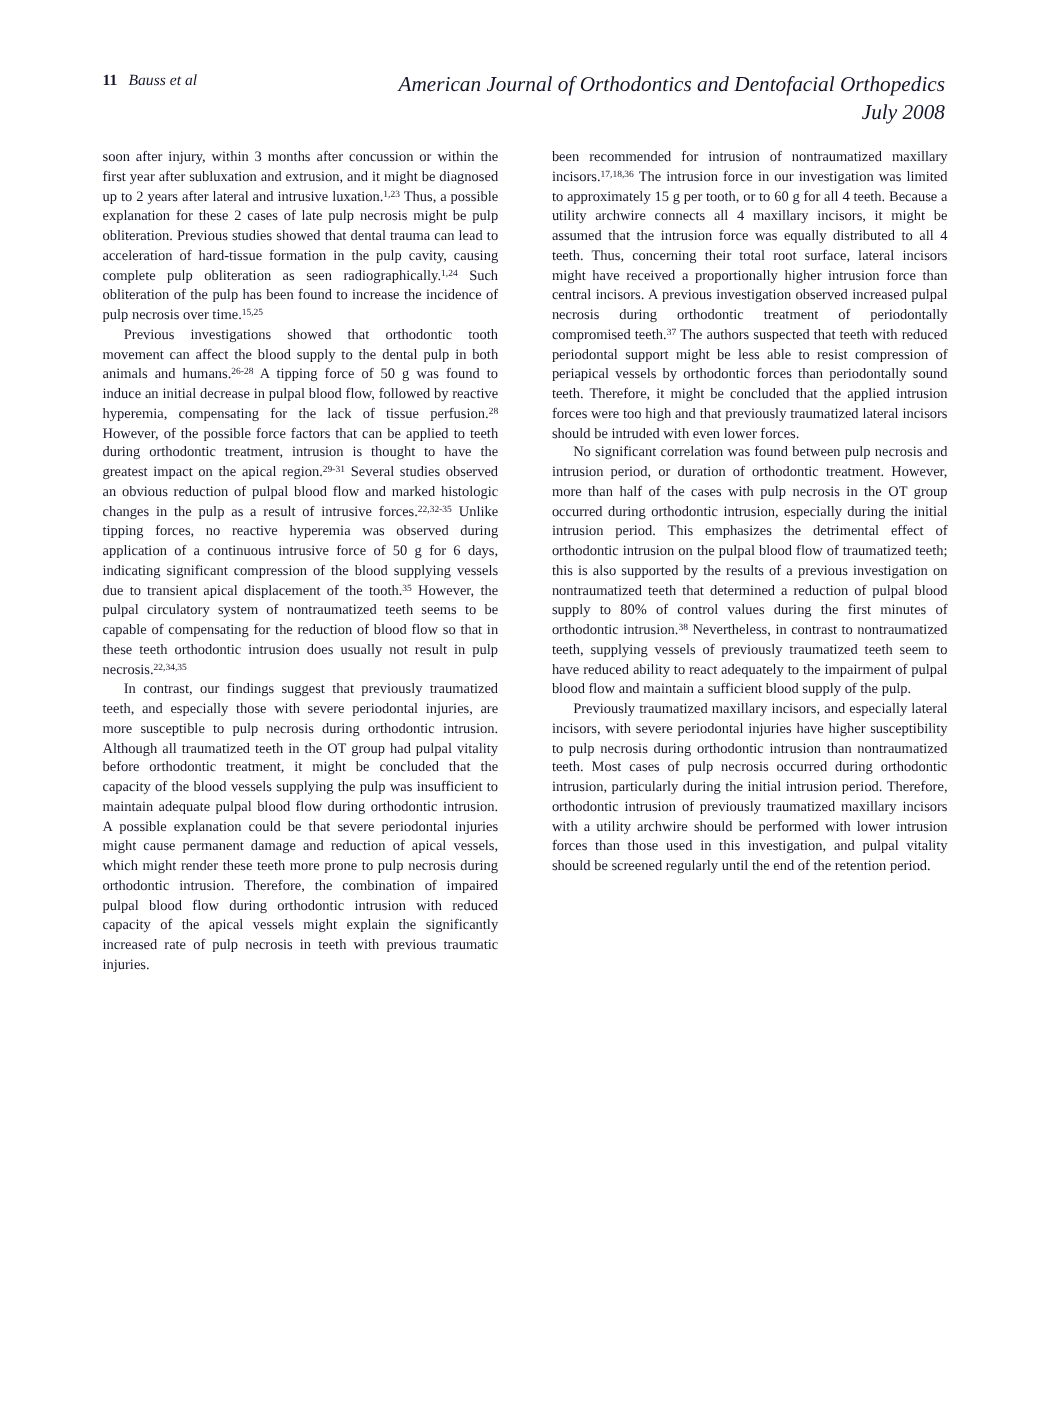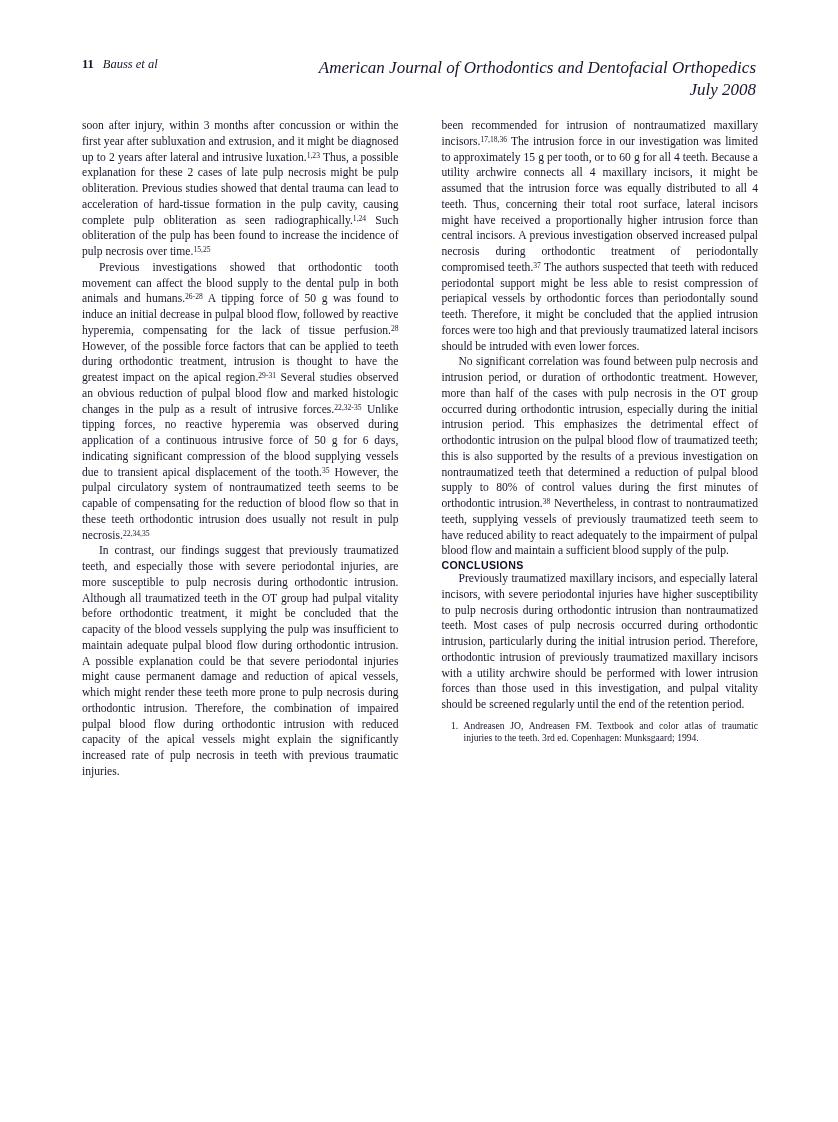--- a/index.html
+++ b/index.html
@@ -132,21 +132,17 @@
 
   <div class="columns">
     <div class="col" id="col-left">
         <p class="body no-indent">soon after injury, within 3 months after concussion or within the first year after subluxation and extrusion, and it might be diagnosed up to 2 years after lateral and intrusive luxation.<sup>1,23</sup> Thus, a possible explanation for these 2 cases of late pulp necrosis might be pulp obliteration. Previous studies showed that dental trauma can lead to acceleration of hard-tissue formation in the pulp cavity, causing complete pulp obliteration as seen radiographically.<sup>1,24</sup> Such obliteration of the pulp has been found to increase the incidence of pulp necrosis over time.<sup>15,25</sup></p>
         <p class="body">Previous investigations showed that orthodontic tooth movement can affect the blood supply to the dental pulp in both animals and humans.<sup>26-28</sup> A tipping force of 50 g was found to induce an initial decrease in pulpal blood flow, followed by reactive hyperemia, compensating for the lack of tissue perfusion.<sup>28</sup> However, of the possible force factors that can be applied to teeth during orthodontic treatment, intrusion is thought to have the greatest impact on the apical region.<sup>29-31</sup> Several studies observed an obvious reduction of pulpal blood flow and marked histologic changes in the pulp as a result of intrusive forces.<sup>22,32-35</sup> Unlike tipping forces, no reactive hyperemia was observed during application of a continuous intrusive force of 50 g for 6 days, indicating significant compression of the blood supplying vessels due to transient apical displacement of the tooth.<sup>35</sup> However, the pulpal circulatory system of nontraumatized teeth seems to be capable of compensating for the reduction of blood flow so that in these teeth orthodontic intrusion does usually not result in pulp necrosis.<sup>22,34,35</sup></p>
         <p class="body">In contrast, our findings suggest that previously traumatized teeth, and especially those with severe periodontal injuries, are more susceptible to pulp necrosis during orthodontic intrusion. Although all traumatized teeth in the OT group had pulpal vitality before orthodontic treatment, it might be concluded that the capacity of the blood vessels supplying the pulp was insufficient to maintain adequate pulpal blood flow during orthodontic intrusion. A possible explanation could be that severe periodontal injuries might cause permanent damage and reduction of apical vessels, which might render these teeth more prone to pulp necrosis during orthodontic intrusion. Therefore, the combination of impaired pulpal blood flow during orthodontic intrusion with reduced capacity of the apical vessels might explain the significantly increased rate of pulp necrosis in teeth with previous traumatic injuries.</p>
       </div>
     <div class="col" id="col-right">
         <p class="body no-indent">been recommended for intrusion of nontraumatized maxillary incisors.<sup>17,18,36</sup> The intrusion force in our investigation was limited to approximately 15 g per tooth, or to 60 g for all 4 teeth. Because a utility archwire connects all 4 maxillary incisors, it might be assumed that the intrusion force was equally distributed to all 4 teeth. Thus, concerning their total root surface, lateral incisors might have received a proportionally higher intrusion force than central incisors. A previous investigation observed increased pulpal necrosis during orthodontic treatment of periodontally compromised teeth.<sup>37</sup> The authors suspected that teeth with reduced periodontal support might be less able to resist compression of periapical vessels by orthodontic forces than periodontally sound teeth. Therefore, it might be concluded that the applied intrusion forces were too high and that previously traumatized lateral incisors should be intruded with even lower forces.</p>
         <p class="body">No significant correlation was found between pulp necrosis and intrusion period, or duration of orthodontic treatment. However, more than half of the cases with pulp necrosis in the OT group occurred during orthodontic intrusion, especially during the initial intrusion period. This emphasizes the detrimental effect of orthodontic intrusion on the pulpal blood flow of traumatized teeth; this is also supported by the results of a previous investigation on nontraumatized teeth that determined a reduction of pulpal blood supply to 80% of control values during the first minutes of orthodontic intrusion.<sup>38</sup> Nevertheless, in contrast to nontraumatized teeth, supplying vessels of previously traumatized teeth seem to have reduced ability to react adequately to the impairment of pulpal blood flow and maintain a sufficient blood supply of the pulp.</p>
-        <h2 class="section-head gap-before-head">CONCLUSIONS</h2>
         <p class="body gap-after-head">Previously traumatized maxillary incisors, and especially lateral incisors, with severe periodontal injuries have higher susceptibility to pulp necrosis during orthodontic intrusion than nontraumatized teeth. Most cases of pulp necrosis occurred during orthodontic intrusion, particularly during the initial intrusion period. Therefore, orthodontic intrusion of previously traumatized maxillary incisors with a utility archwire should be performed with lower intrusion forces than those used in this investigation, and pulpal vitality should be screened regularly until the end of the retention period.</p>
-        <ol class="references">
-          <li>Andreasen JO, Andreasen FM. Textbook and color atlas of traumatic injuries to the teeth. 3rd ed. Copenhagen: Munksgaard; 1994.</li>
-        </ol>
       </div>
   </div>
 
 </div>
 
 </body></html>

